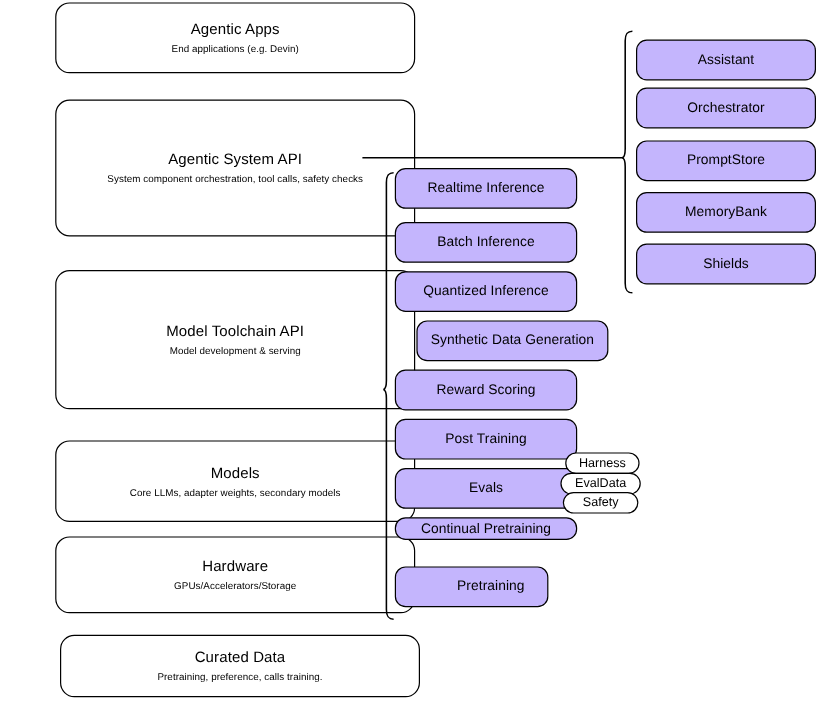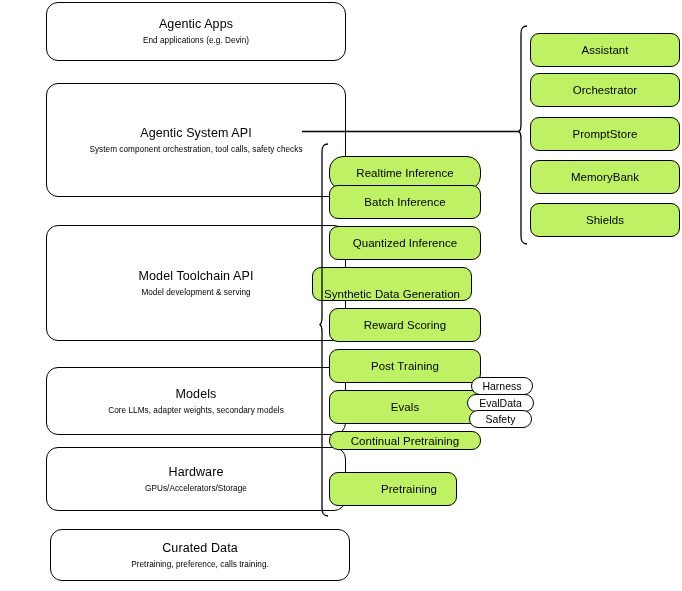--- a/index.html
+++ b/index.html
@@ -48,21 +48,21 @@
     margin-top: 2px;
     letter-spacing: 0.05px;
   }
 
   
   .cap-box {
     position: absolute;
     box-sizing: border-box;
     border: 1.3px solid #000000;
     border-radius: 9px;
-    background: #bef264;
+    background: #c4b5fd;
     display: flex;
     align-items: center;
     justify-content: center;
     text-align: center;
     font-size: 11.5px;
     color: #000000;
     letter-spacing: 0.05px;
   }
 
   
@@ -140,30 +140,30 @@
   <div class="layer-box" style="left:2px; top:447px; width:300px; height:64px;">
     <div class="layer-title">Hardware</div>
     <div class="layer-sub">GPUs/Accelerators/Storage</div>
   </div>
 
   <div class="layer-box" style="left:6px; top:529px; width:300px; height:52px;">
     <div class="layer-title">Curated Data</div>
     <div class="layer-sub">Pretraining, preference, calls training.</div>
   </div>
 
-  <div class="cap-box" style="left:329px; top:156px; width:152px; height:34px;border-radius:14px;">
+  <div class="cap-box" style="left:329px; top:140px; width:152px; height:34px;">
     <span>Realtime Inference</span>
   </div>
   <div class="cap-box" style="left:329px; top:185px; width:152px; height:34px;">
     <span>Batch Inference</span>
   </div>
   <div class="cap-box" style="left:329px; top:226px; width:152px; height:34px;">
     <span>Quantized Inference</span>
   </div>
-  <div class="cap-box" style="left:312px; top:267px; width:160px; height:34px;align-items:flex-end;">
+  <div class="cap-box" style="left:347px; top:267px; width:160px; height:34px;">
     <span>Synthetic Data Generation</span>
   </div>
   <div class="cap-box" style="left:329px; top:308px; width:152px; height:34px;">
     <span>Reward Scoring</span>
   </div>
   <div class="cap-box" style="left:329px; top:349px; width:152px; height:34px;">
     <span>Post Training</span>
   </div>
   <div class="cap-box" style="left:329px; top:390px; width:152px; height:34px;">
     <span>Evals</span>

